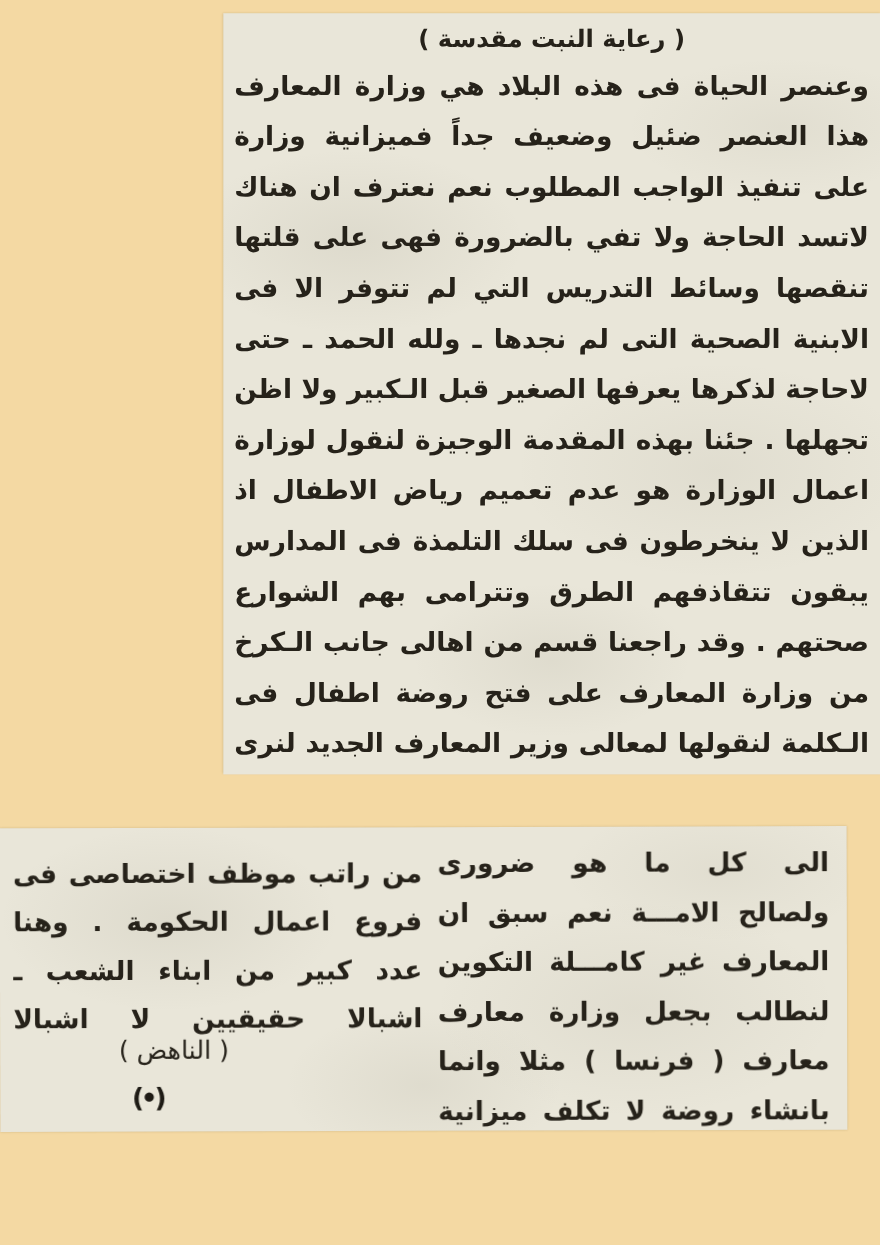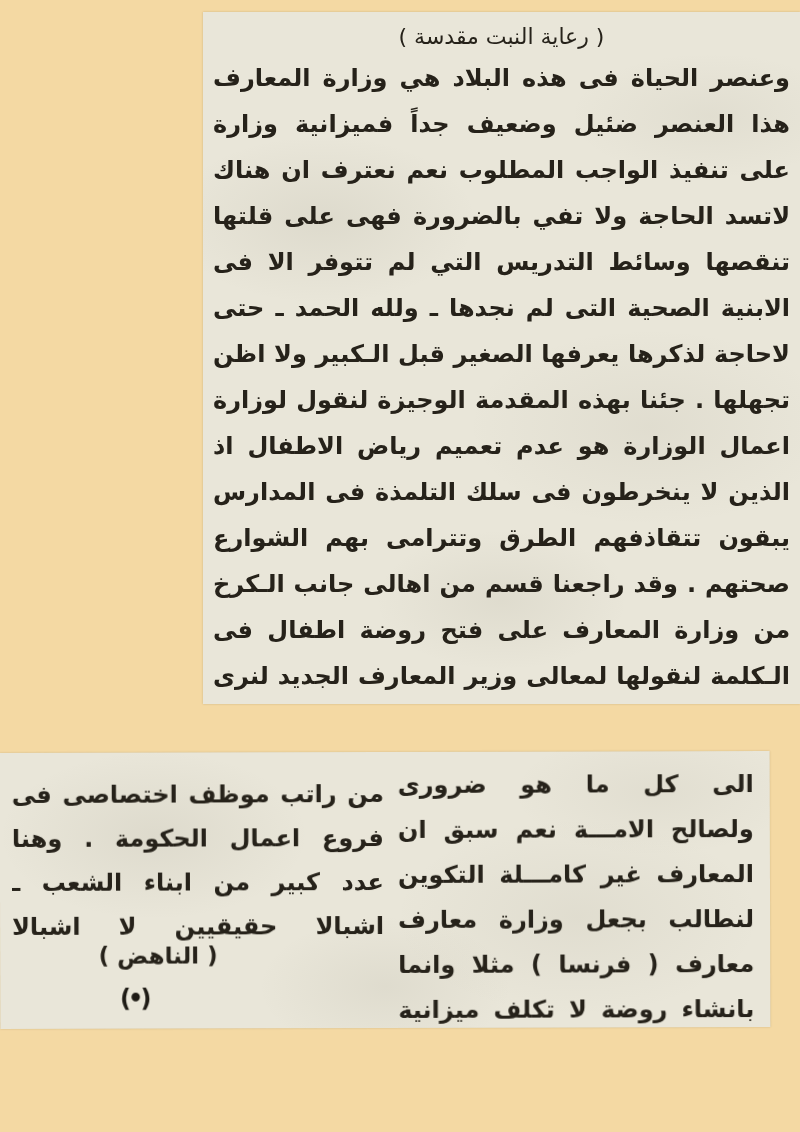--- a/index.html
+++ b/index.html
@@ -43,33 +43,33 @@
     filter: blur(0.2px);
   }
   .top-line { right: 10px; width: 577px; }
   .heading {
     position: absolute;
     direction: rtl;
     top: 8px; right: 0; width: 100%;
     text-align: center;
     text-align-last: center;
     color: #26221a;
-    font-weight: normal;
+    font-weight: bold;
     font-size: 22px;
     line-height: 34px;
     filter: blur(0.2px);
   }
   .col-right { right: 16px; width: 356px; }
   .col-left  { left: 12px;  width: 372px; }
   .signature {
     position: absolute;
     direction: rtl;
     left: 98px; top: 190px; width: 120px;
     text-align: center; text-align-last: center;
-    color: #26221a; font-weight: bold; font-size: 23px;
+    color: #26221a; font-weight: normal; font-size: 23px;
     filter: blur(0.2px);
   }
   .ornament {
     position: absolute;
     left: 104px; top: 232px; width: 60px;
     text-align: center; text-align-last: center;
     color: #1e1b15; font-weight: bold; font-size: 24px;
     letter-spacing: -3px;
     filter: blur(0.2px);
   }

